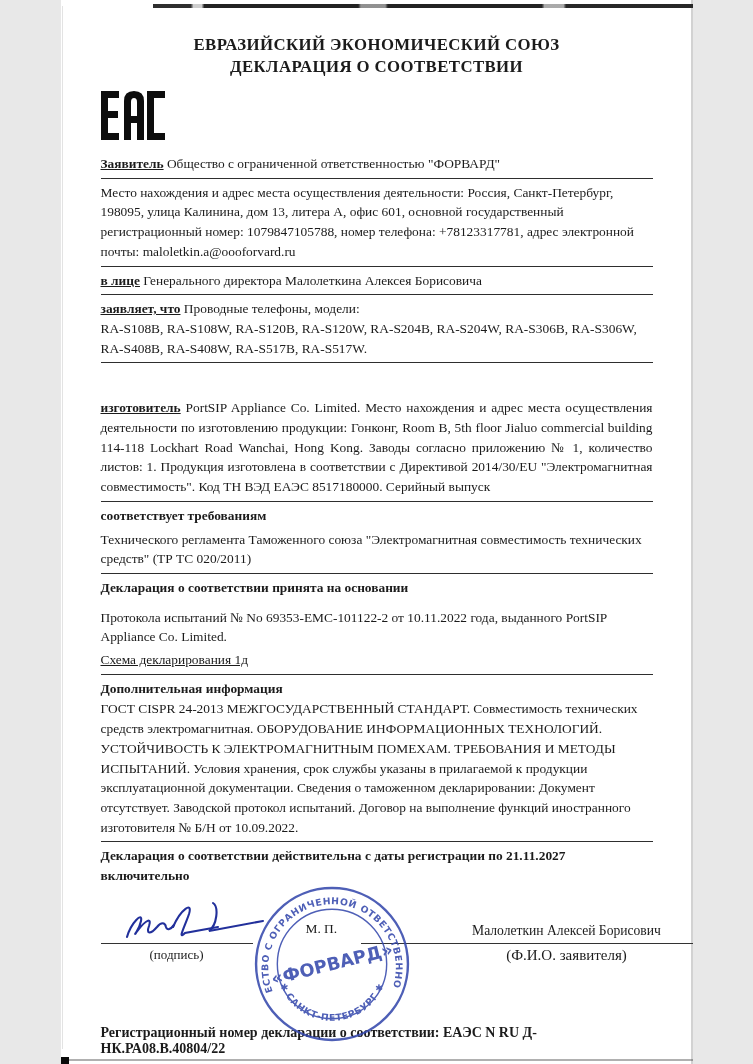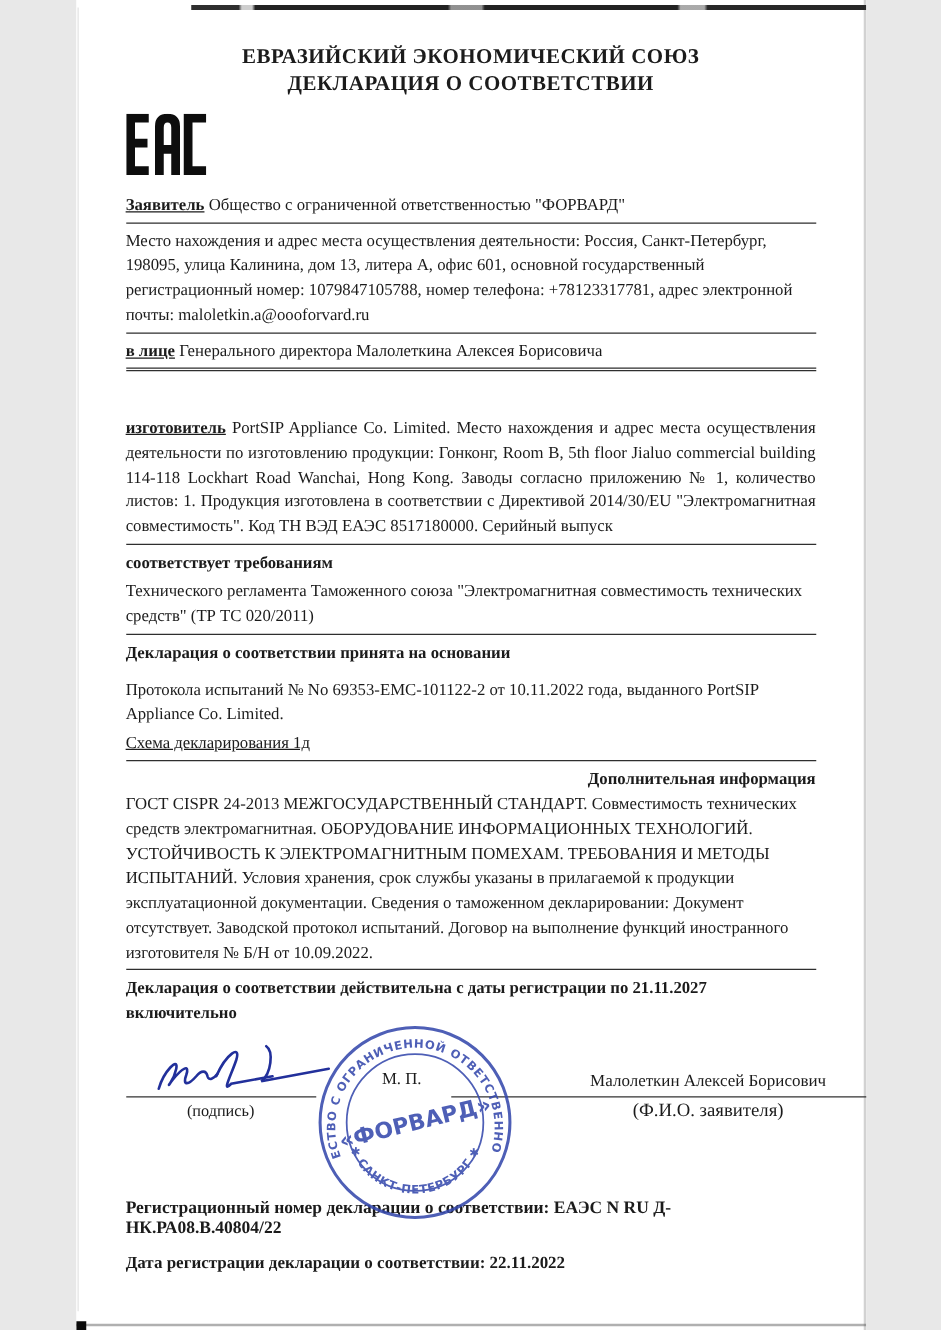--- a/index.html
+++ b/index.html
@@ -92,39 +92,46 @@
 
   <div class="sec">Место нахождения и адрес места осуществления деятельности: Россия, Санкт-Петербург, 198095, улица Калинина, дом 13, литера А, офис 601, основной государственный регистрационный номер: 1079847105788, номер телефона: +78123317781, адрес электронной почты: maloletkin.a@oooforvard.ru</div>
   <div class="rule"></div>
 
   <div class="sec">
     <span class="lbl">в лице</span>
     <span>Генерального директора Малолеткина Алексея Борисовича</span>
   </div>
   <div class="rule"></div>
 
+  <div class="sec">
+    <div>
+      <span class="lbl">заявляет, что</span>
+      <span>Проводные телефоны, модели:</span>
+    </div>
+    <div>RA-S108B, RA-S108W, RA-S120B, RA-S120W, RA-S204B, RA-S204W, RA-S306B, RA-S306W, RA-S408B, RA-S408W, RA-S517B, RA-S517W.</div>
+  </div>
   <div class="rule"></div>
 
   <div class="sec just">
     <span class="lbl">изготовитель</span>
     <span>PortSIP Appliance Co. Limited. Место нахождения и адрес места осуществления деятельности по изготовлению продукции: Гонконг, Room B, 5th floor Jialuo commercial building 114-118 Lockhart Road Wanchai, Hong Kong. Заводы согласно приложению № 1, количество листов: 1. Продукция изготовлена в соответствии с Директивой 2014/30/EU "Электромагнитная совместимость". Код ТН ВЭД ЕАЭС 8517180000. Серийный выпуск</span>
   </div>
   <div class="rule"></div>
 
   <div class="sec boldline">соответствует требованиям</div>
   <div class="sec" style="max-width:640px;padding-top:1px;">Технического регламента Таможенного союза "Электромагнитная совместимость технических средств" (ТР ТС 020/2011)</div>
   <div class="rule"></div>
 
   <div class="sec boldline">Декларация о соответствии принята на основании</div>
   <div class="gap"></div>
   <div class="sec" style="padding-top:0;">Протокола испытаний № No 69353-EMC-101122-2 от 10.11.2022 года, выданного PortSIP Appliance Co. Limited.</div>
   <div class="sec" style="padding-top:0;text-decoration:underline;">Схема декларирования 1д</div>
   <div class="rule"></div>
 
-  <div class="sec boldline" style="padding-bottom:1px;text-align:right;">Дополнительная информация</div>
+  <div class="sec boldline" style="padding-bottom:1px;">Дополнительная информация</div>
   <div class="sec" style="padding-top:0;">ГОСТ CISPR 24-2013 МЕЖГОСУДАРСТВЕННЫЙ СТАНДАРТ. Совместимость технических средств электромагнитная. ОБОРУДОВАНИЕ ИНФОРМАЦИОННЫХ ТЕХНОЛОГИЙ. УСТОЙЧИВОСТЬ К ЭЛЕКТРОМАГНИТНЫМ ПОМЕХАМ. ТРЕБОВАНИЯ И МЕТОДЫ ИСПЫТАНИЙ. Условия хранения, срок службы указаны в прилагаемой к продукции эксплуатационной документации. Сведения о таможенном декларировании: Документ отсутствует. Заводской протокол испытаний. Договор на выполнение функций иностранного изготовителя № Б/Н от 10.09.2022.</div>
   <div class="rule"></div>
 
   <div class="sec boldline">Декларация о соответствии  действительна с даты регистрации по 21.11.2027 включительно</div>
 
   <div class="sign-area">
 
     <svg class="sig-svg" width="180" height="60" viewBox="0 0 180 60">
       <g fill="none" stroke="#22309b" stroke-width="2.1" stroke-linecap="round">
         <path d="M14,40 C18,26 30,14 28,24 C26,34 18,42 25,33 C33,23 39,20 36,29 C33,37 37,38 44,30 C48,25 52,25 53,30 C54,34 58,32 61,28"></path>

